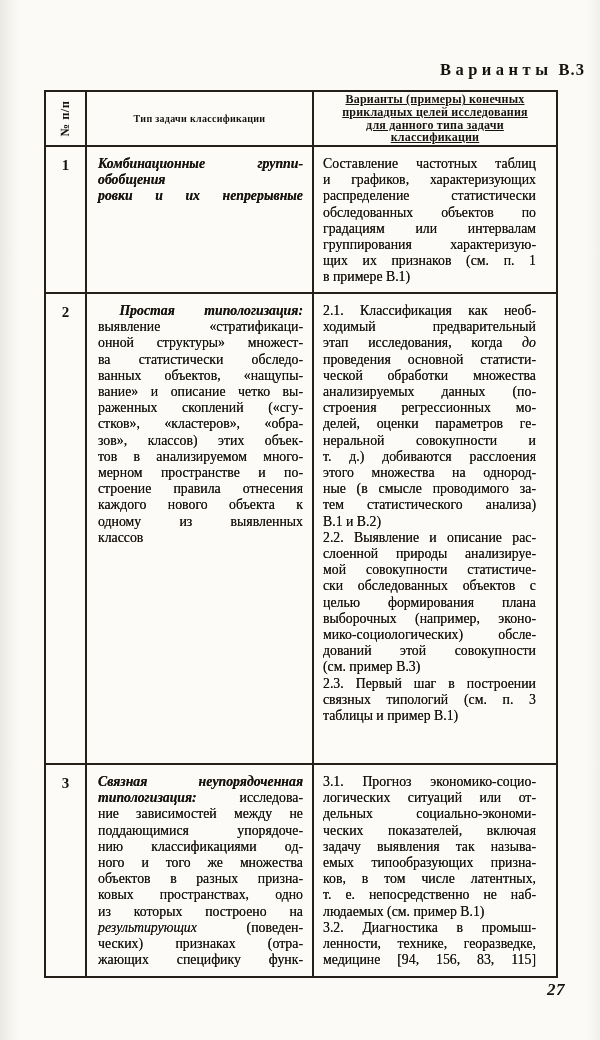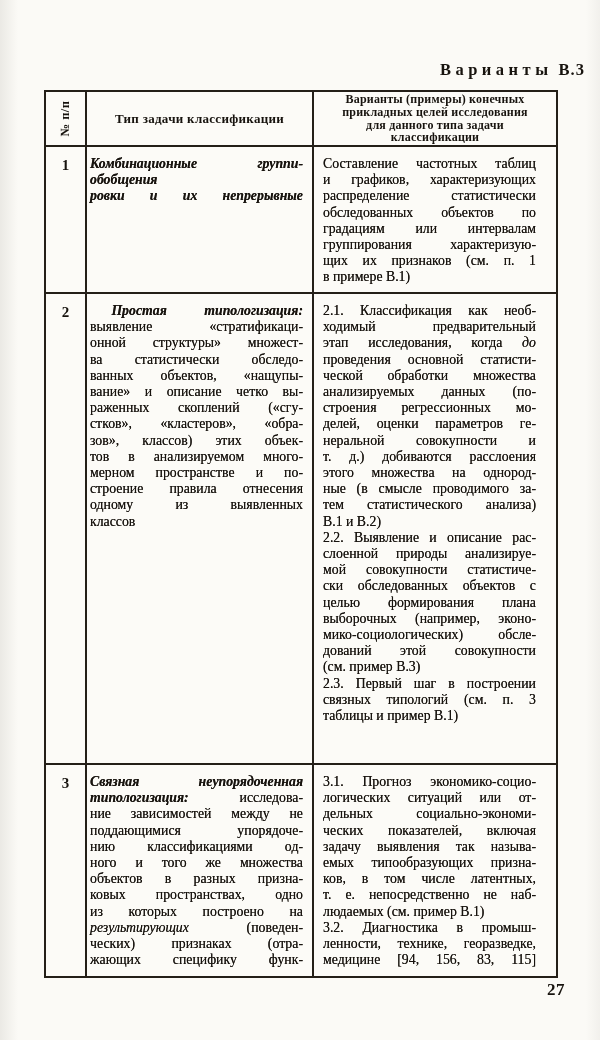--- a/index.html
+++ b/index.html
@@ -35,43 +35,43 @@
     box-sizing:border-box;
   }
   .cell{box-sizing:border-box;min-width:0;}
   .bl{border-left:2px solid #241f18;}
   .bt{border-top:2px solid #241f18;}
 
   
   .hcell{display:flex;align-items:center;justify-content:center;font-weight:bold;}
   .vwrap{width:100%;height:100%;display:flex;align-items:center;justify-content:center;}
   .vtext{transform:rotate(-90deg);white-space:nowrap;font-size:12.5px;font-weight:bold;letter-spacing:.5px;}
-  .h2{font-size:13px;letter-spacing:.3px;text-align:left;padding:12px 6px;}
-  .h3{flex-direction:column;font-size:12px;line-height:12.6px;letter-spacing:.2px;padding:2px 4px;}
+  .h2{font-size:10px;letter-spacing:.3px;text-align:left;padding:12px 6px;}
+  .h3{flex-direction:column;font-size:12px;line-height:12.6px;letter-spacing:.2px;padding:2px 4px;text-decoration:underline;}
   .h3 .hline{text-align:center;white-space:nowrap;}
 
   
   .numcell{font-weight:bold;font-size:15px;text-align:center;padding-top:10px;}
 
   
   .txt{
     font-size:13.8px;line-height:16.2px;
     text-shadow:0 0 .35px rgba(23,19,14,.85);
   }
-  .typecell{padding:9px 9px 6px 3px;}
+  .typecell{padding:9px 9px 6px 11px;}
   .excell{padding:9px 20px 8px 9px;}
   .ln{text-align:justify;text-align-last:justify;white-space:normal;}
   .ln.last{text-align-last:left;}
   .ln.ti{text-indent:1.55em;}
   .bi{font-weight:bold;font-style:italic;}
   i{font-style:italic;}
 
   .pagenum{
     position:absolute;left:547px;top:980px;
-    font-weight:bold;font-size:17px;letter-spacing:.5px;
+    font-weight:bold;font-style:italic;font-size:17px;letter-spacing:.5px;
   }
 </style>
 </head>
 <body>
 
 <div class="page">
 
   <div class="caption">
     <span class="word">Варианты</span><span class="num">В.3</span>
   </div>
@@ -122,20 +122,21 @@
           <div class="ln">онной структуры» множест-</div>
           <div class="ln">ва статистически обследо-</div>
           <div class="ln">ванных объектов, «нащупы-</div>
           <div class="ln">вание» и описание четко вы-</div>
           <div class="ln">раженных скоплений («сгу-</div>
           <div class="ln">стков», «кластеров», «обра-</div>
           <div class="ln">зов», классов) этих объек-</div>
           <div class="ln">тов в анализируемом много-</div>
           <div class="ln">мерном пространстве и по-</div>
           <div class="ln">строение правила отнесения</div>
+          <div class="ln">каждого нового объекта к</div>
           <div class="ln">одному из выявленных</div>
           <div class="ln last">классов</div>
         </div>
       </div>
     <div class="cell txt excell bl bt">
         <div>
           <div class="ln">2.1. Классификация как необ-</div>
           <div class="ln">ходимый предварительный</div>
           <div class="ln">этап исследования, когда <i>до</i></div>
           <div class="ln">проведения основной статисти-</div>

